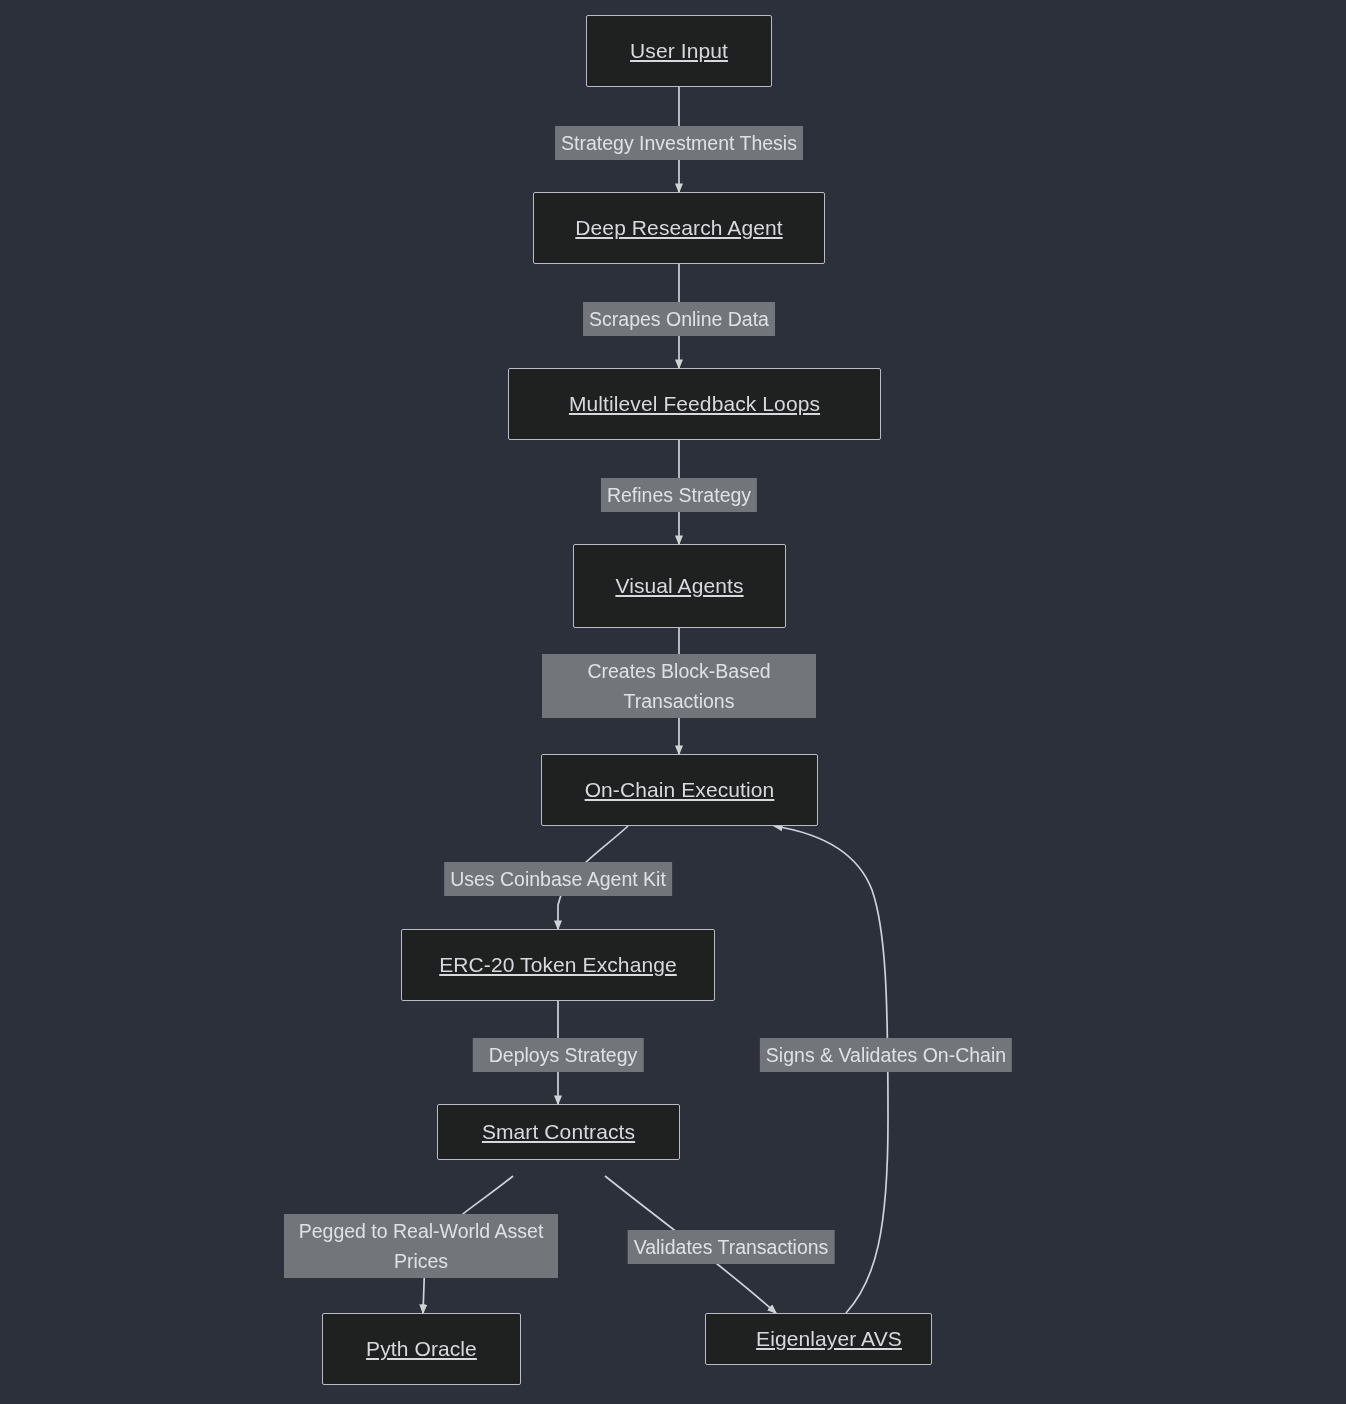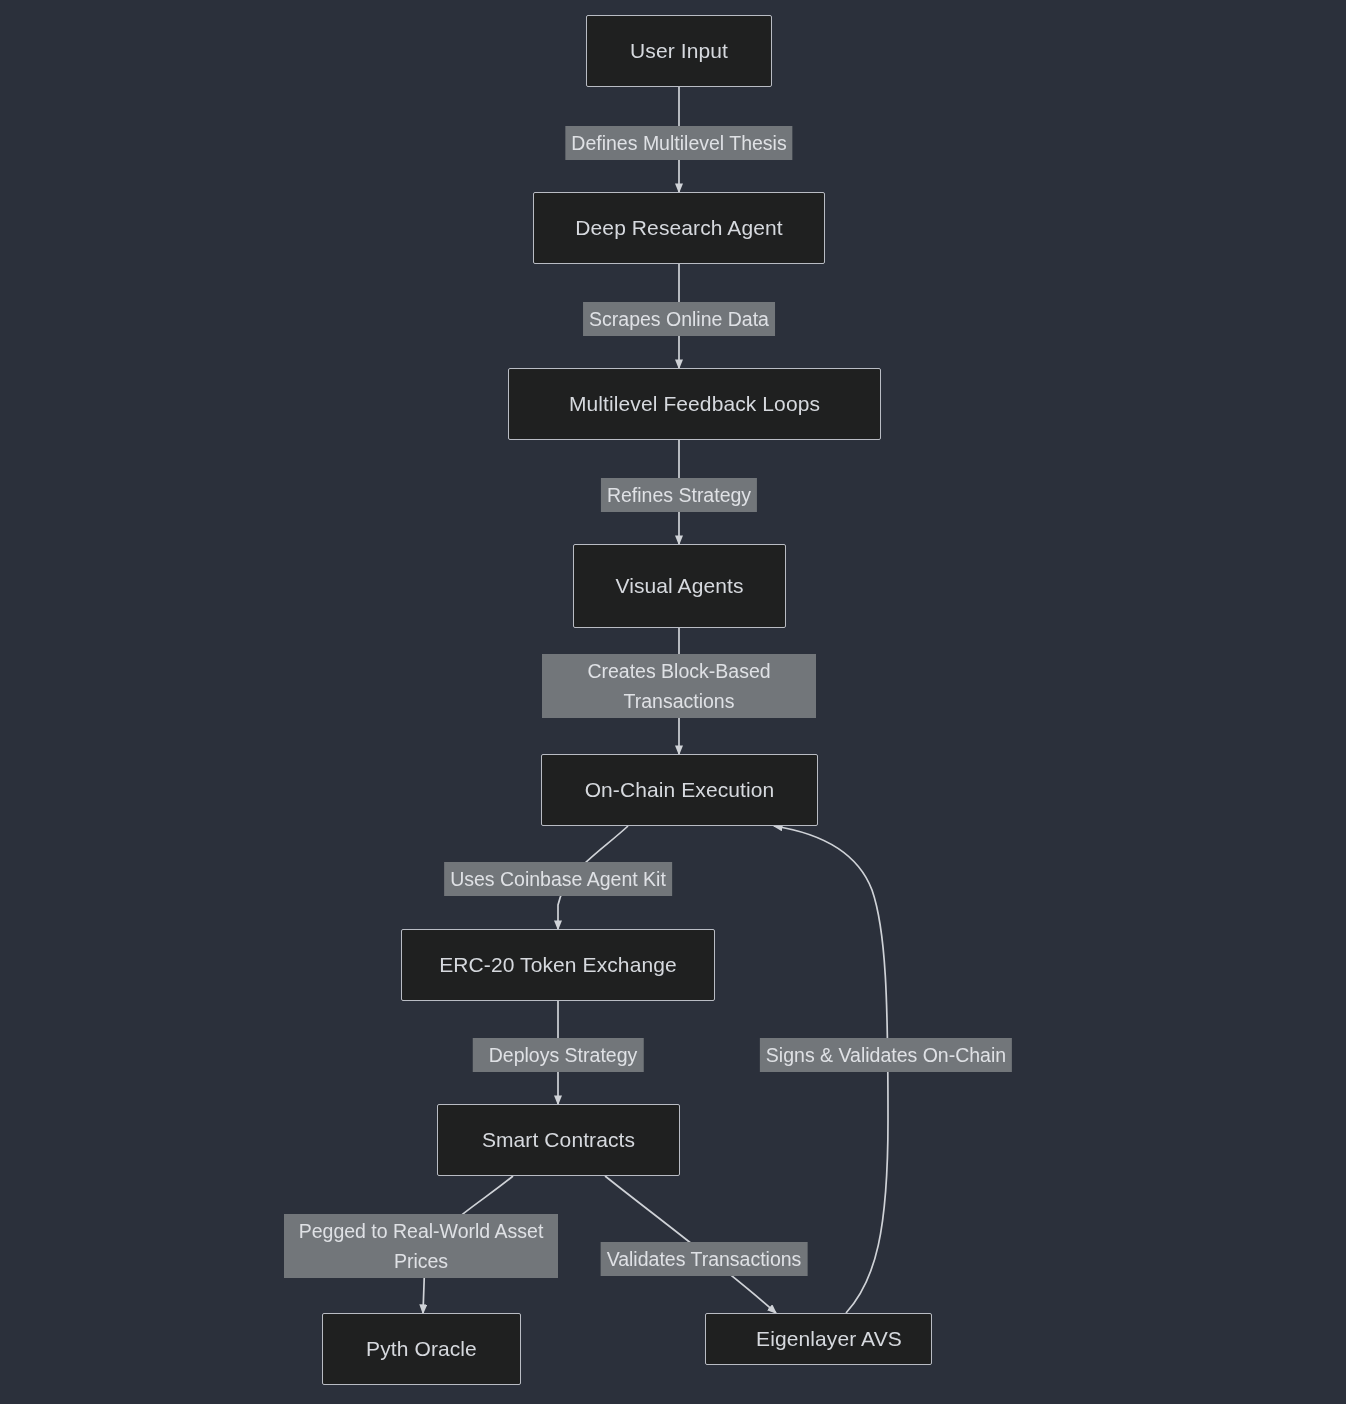--- a/index.html
+++ b/index.html
@@ -32,20 +32,21 @@
     border: 1.6px solid #b9bcc4;
     border-radius: 2px;
     display: flex;
     align-items: center;
     justify-content: center;
     color: #d6d9de;
     font-size: 21px;
     letter-spacing: 0.1px;
     white-space: nowrap;
     z-index: 3;
+    text-decoration: underline;
   }
   .edge-label {
     position: absolute;
     box-sizing: border-box;
     background: #72767a;
     color: #dfe1e5;
     font-size: 19.5px;
     line-height: 30px;
     text-align: center;
     padding: 2px 6px;
@@ -89,35 +90,35 @@
   </div>
   <div class="flow-node" style="left:573px; top:544px; width:213px; height:84px;">
     <span>Visual Agents</span>
   </div>
   <div class="flow-node" style="left:541px; top:754px; width:277px; height:72px;">
     <span>On-Chain Execution</span>
   </div>
   <div class="flow-node" style="left:401px; top:929px; width:314px; height:72px;">
     <span>ERC-20 Token Exchange</span>
   </div>
-  <div class="flow-node" style="left:437px; top:1104px; width:243px; height:72px;">
+  <div class="flow-node" style="left:437px; top:1104px; width:243px; height:56px;">
     <span>Smart Contracts</span>
   </div>
   <div class="flow-node" style="left:322px; top:1313px; width:199px; height:72px;">
     <span>Pyth Oracle</span>
   </div>
   <div class="flow-node" style="left:705px; top:1313px; width:227px; height:52px;padding-left:21px;">
     <span>Eigenlayer AVS</span>
   </div>
 
-  <div class="edge-label" style="left:679px; top:126px;">Defines Multilevel Thesis</div>
+  <div class="edge-label" style="left:679px; top:126px;">Strategy Investment Thesis</div>
   <div class="edge-label" style="left:679px; top:302px;">Scrapes Online Data</div>
   <div class="edge-label" style="left:679px; top:478px;">Refines Strategy</div>
   <div class="edge-label" style="left:679px; top:654px; width:274px;">Creates Block-Based
 Transactions</div>
   <div class="edge-label" style="left:558px; top:862px;text-align:center;">Uses Coinbase Agent Kit</div>
   <div class="edge-label" style="left:558px; top:1038px;padding-left:16px;">Deploys Strategy</div>
   <div class="edge-label" style="left:421px; top:1214px; width:274px;">Pegged to Real-World Asset
 Prices</div>
-  <div class="edge-label" style="left:704px; top:1230px;margin-top:12px;">Validates Transactions</div>
+  <div class="edge-label" style="left:731px; top:1230px;">Validates Transactions</div>
   <div class="edge-label" style="left:886px; top:1038px;">Signs &amp; Validates On-Chain</div>
 
 </div>
 
 </body></html>

